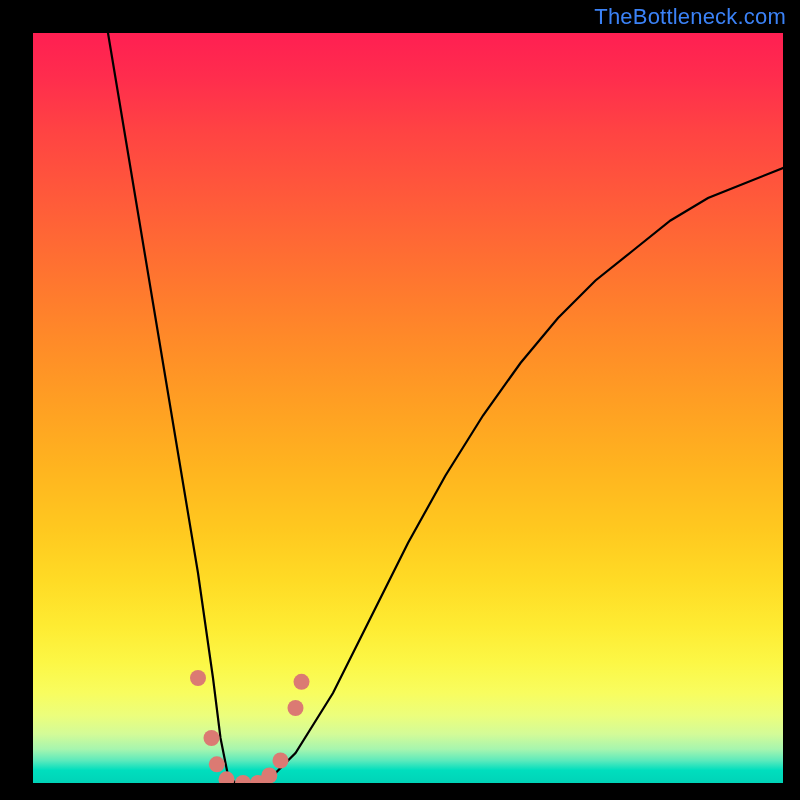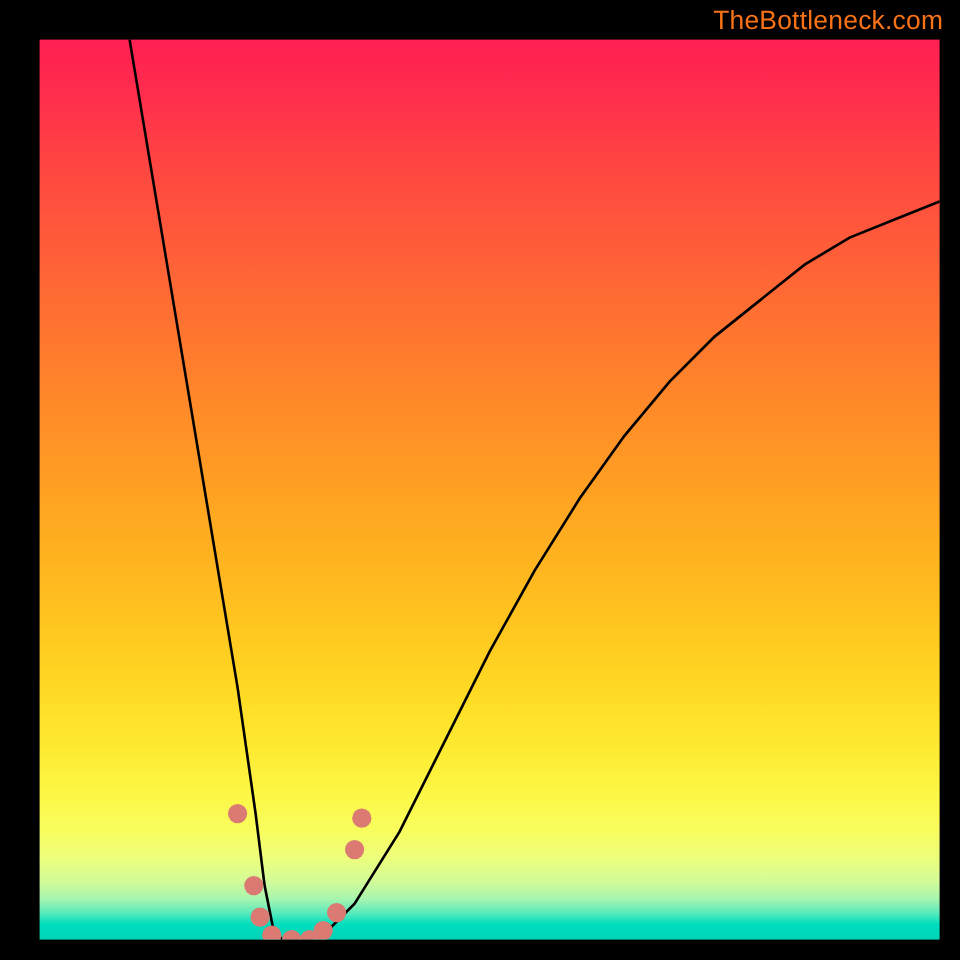--- a/index.html
+++ b/index.html
@@ -44,21 +44,21 @@
       #d3fb98 93.5%,
       #a6f5af 95.5%,
       #5ceabc 97%,
       #00debe 98.3%,
       #00d3b7 100%);
   }
   .watermark {
     position: absolute;
     top: 4px;
     right: 14px;
-    color: #f97316;
+    color: #3b82f6;
     font-size: 22px;
     letter-spacing: 0.2px;
     font-weight: 400;
   }
   svg.curve {
     position: absolute;
     left: 0;
     top: 0;
     width: 750px;
     height: 750px;

